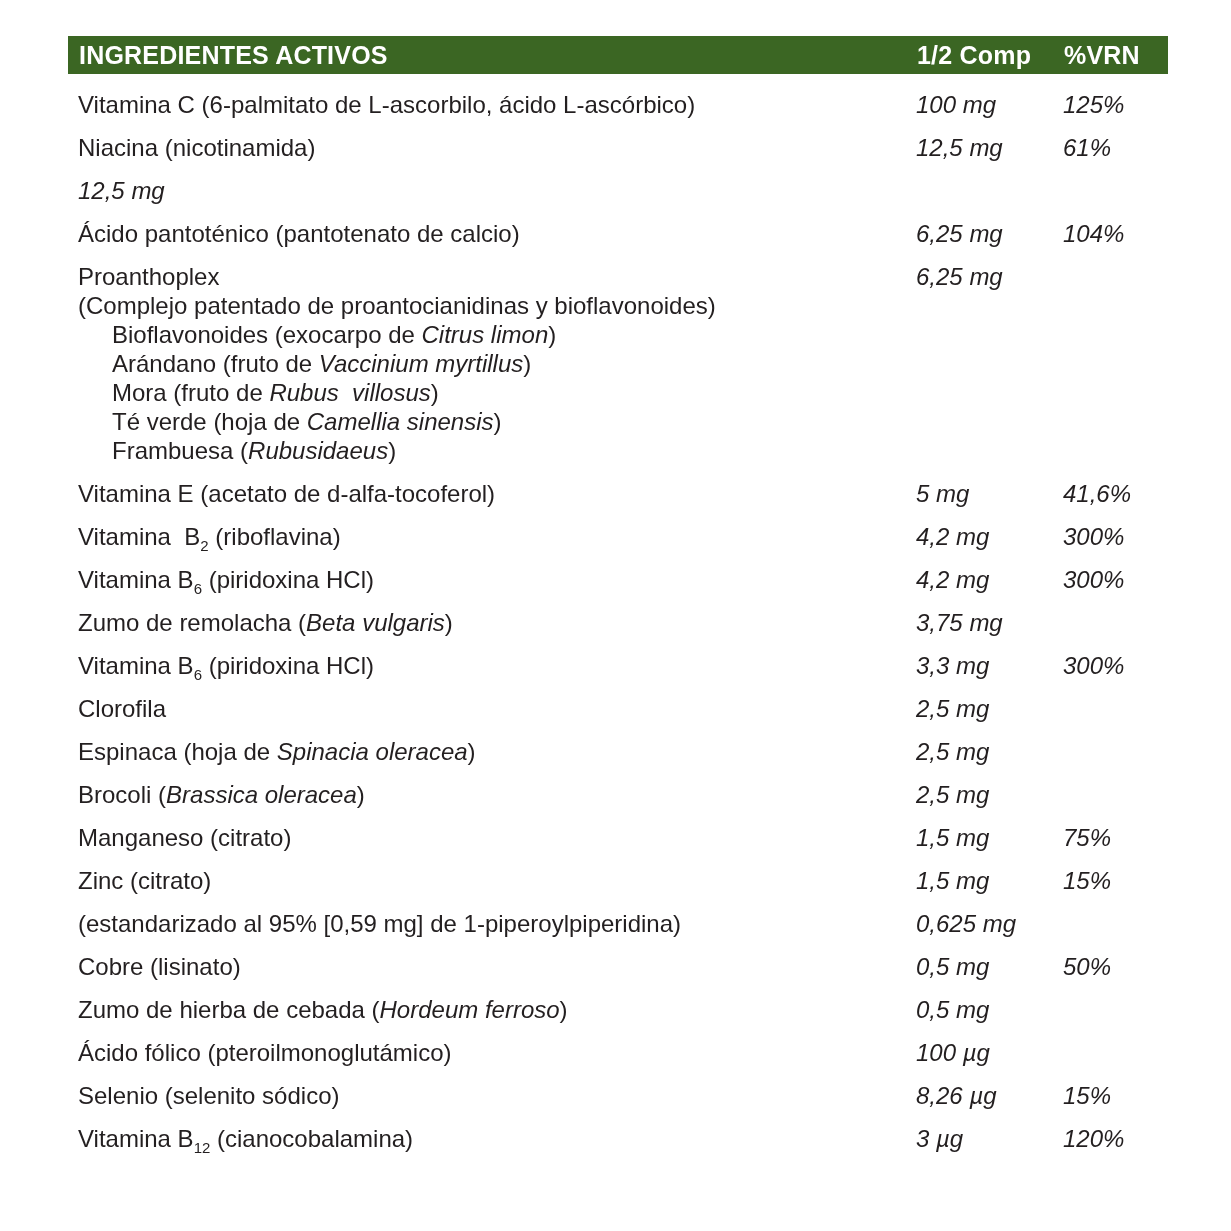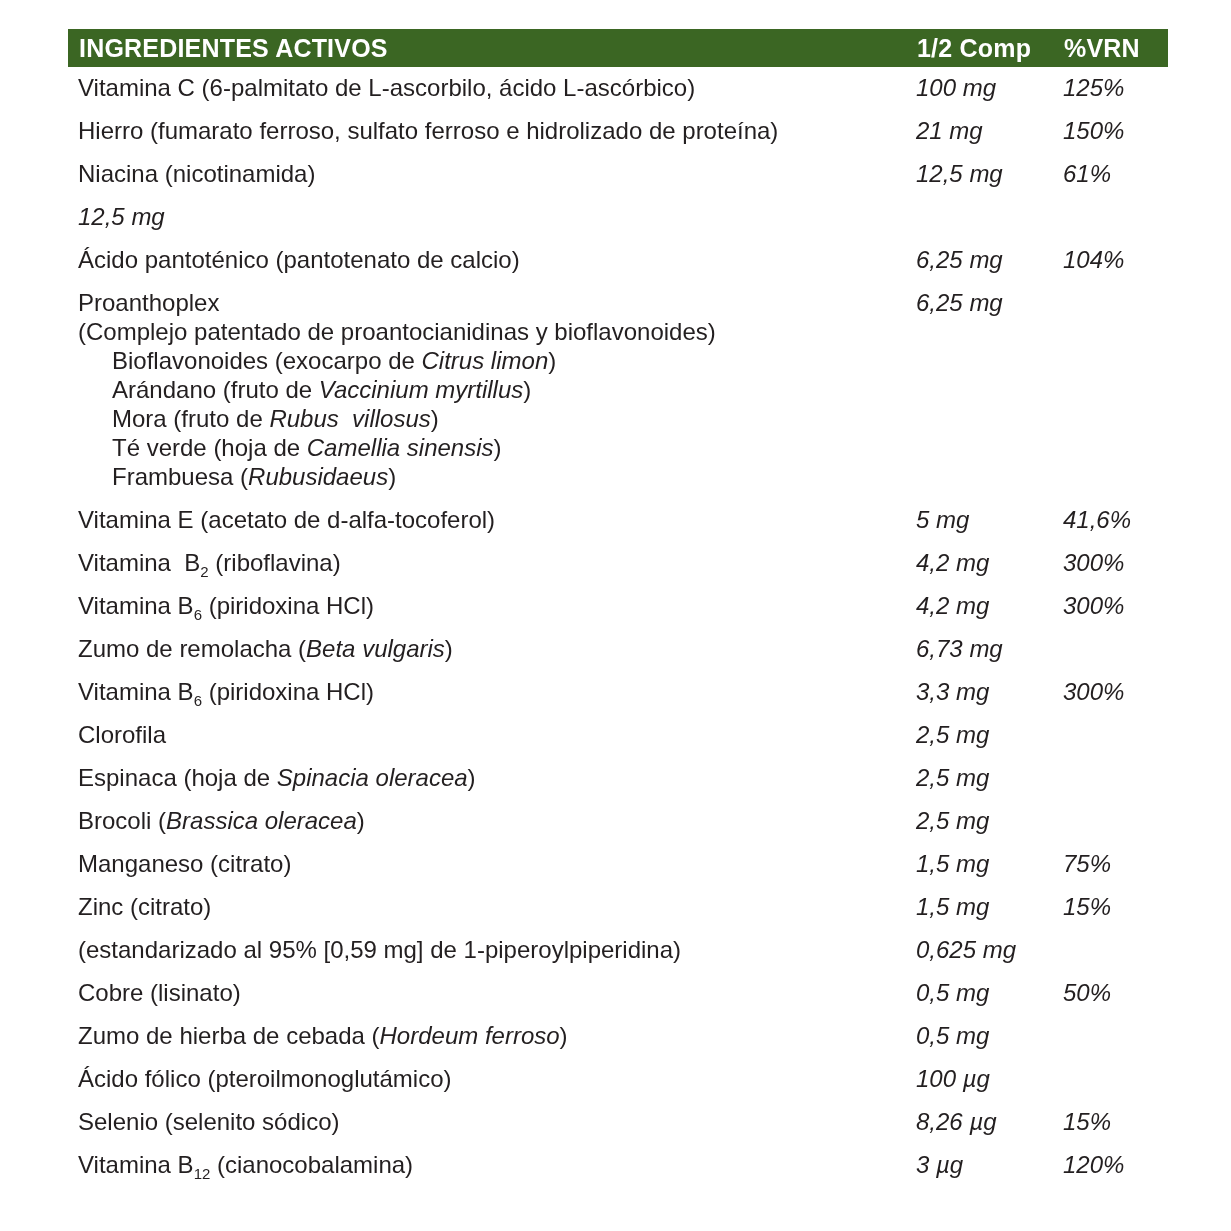--- a/index.html
+++ b/index.html
@@ -8,37 +8,37 @@
     background: #ffffff;
     width: 1231px;
     height: 1231px;
     font-family: "Liberation Sans", sans-serif;
     color: #231f20;
     overflow: hidden;
   }
   .sheet {
     position: absolute;
     left: 68px;
-    top: 29px;
+    top: 36px;
     width: 1100px;
   }
   .thead {
     display: grid;
     grid-template-columns: 838px 147px 1fr;
     align-items: center;
     height: 38px;
     padding-left: 11px;
     background: #3b6623;
     color: #ffffff;
     font-weight: bold;
     font-size: 25px;
     letter-spacing: 0.2px;
   }
   .tbody {
-    padding-top: 6px;
+    padding-top: 16px;
     padding-left: 10px;
   }
   .row {
     display: grid;
     grid-template-columns: 838px 147px 1fr;
     margin-bottom: 14px;
   }
   .cell {
     font-size: 24px;
     line-height: 29px;
@@ -71,25 +71,20 @@
     <div class="th">1/2 Comp</div>
     <div class="th">%VRN</div>
   </div>
   <div class="tbody" id="rows">
       <div class="row">
         <div class="cell name"><div class="line"><span>Vitamina C (6-palmitato de L-ascorbilo, ácido L-ascórbico)</span></div></div>
         <div class="cell amount">100 mg</div>
         <div class="cell vrn">125%</div>
       </div>
       <div class="row">
-        <div class="cell name"><div class="line"><span>Hierro (fumarato ferroso, sulfato ferroso e hidrolizado de proteína)</span></div></div>
-        <div class="cell amount">21 mg</div>
-        <div class="cell vrn">150%</div>
-      </div>
-      <div class="row">
         <div class="cell name"><div class="line"><span>Niacina (nicotinamida)</span></div></div>
         <div class="cell amount">12,5 mg</div>
         <div class="cell vrn">61%</div>
       </div>
       <div class="row">
         <div class="cell amount">12,5 mg</div>
         <div class="cell vrn"></div>
       </div>
       <div class="row">
         <div class="cell name"><div class="line"><span>Ácido pantoténico (pantotenato de calcio)</span></div></div>
@@ -111,21 +106,21 @@
         <div class="cell amount">4,2 mg</div>
         <div class="cell vrn">300%</div>
       </div>
       <div class="row">
         <div class="cell name"><div class="line"><span>Vitamina B</span><sub>6</sub><span> (piridoxina HCl)</span></div></div>
         <div class="cell amount">4,2 mg</div>
         <div class="cell vrn">300%</div>
       </div>
       <div class="row">
         <div class="cell name"><div class="line"><span>Zumo de remolacha (</span><em>Beta vulgaris</em><span>)</span></div></div>
-        <div class="cell amount">6,73 mg</div>
+        <div class="cell amount">3,75 mg</div>
         <div class="cell vrn"></div>
       </div>
       <div class="row">
         <div class="cell name"><div class="line"><span>Vitamina B</span><sub>6</sub><span> (piridoxina HCl)</span></div></div>
         <div class="cell amount">3,3 mg</div>
         <div class="cell vrn">300%</div>
       </div>
       <div class="row">
         <div class="cell name"><div class="line"><span>Clorofila</span></div></div>
         <div class="cell amount">2,5 mg</div>

